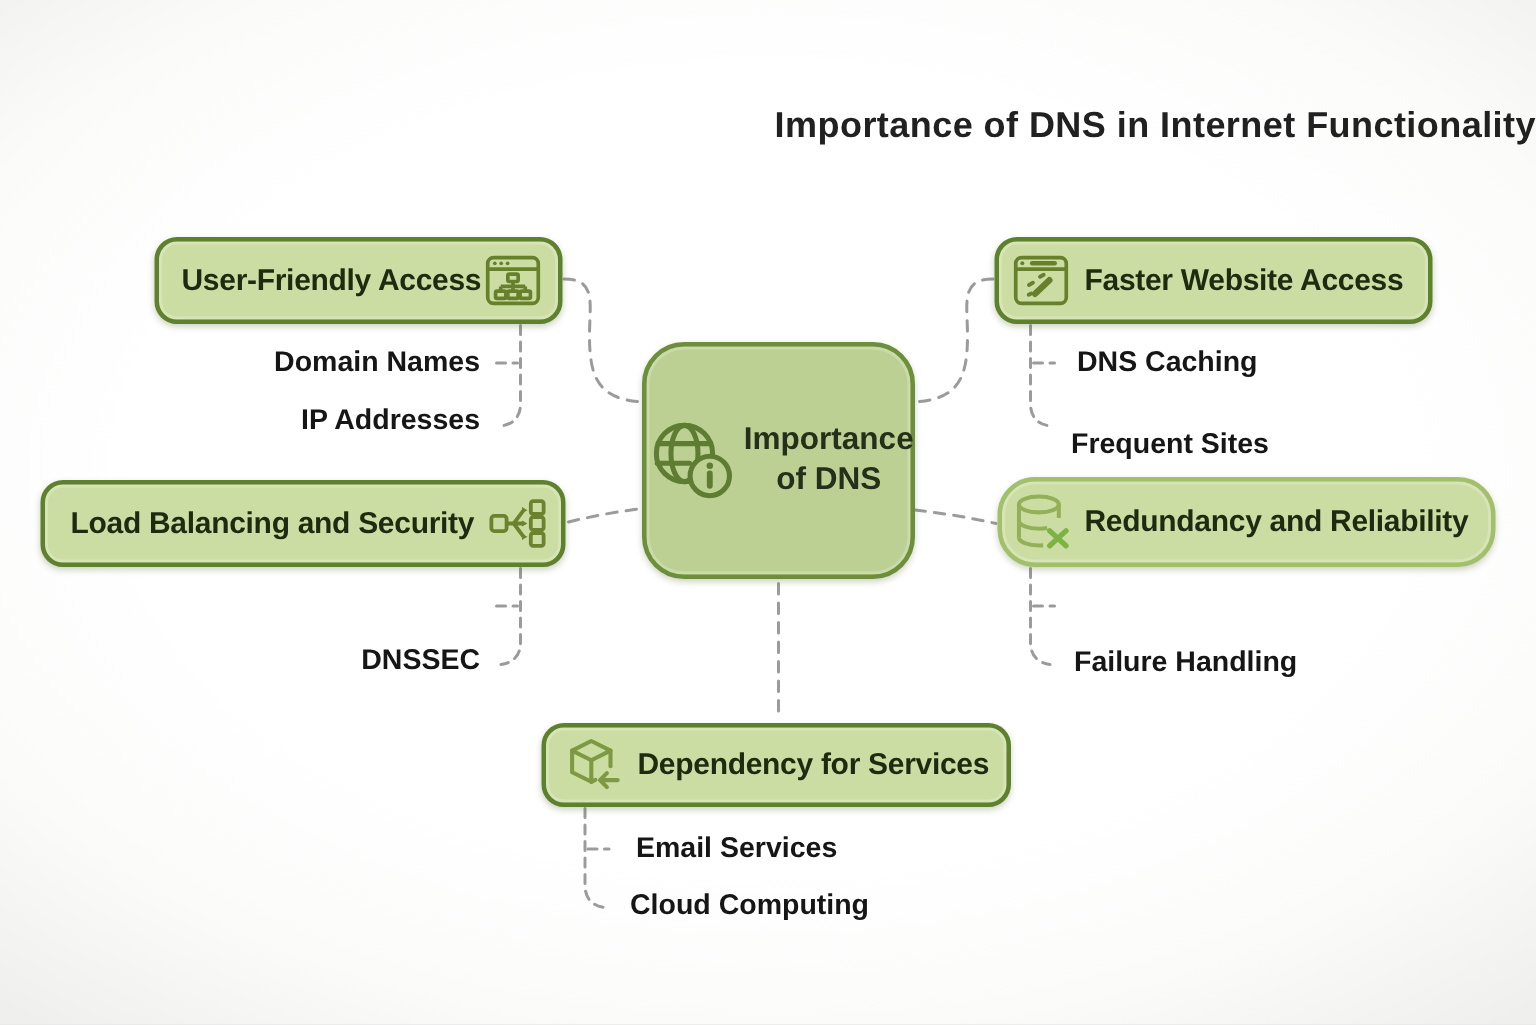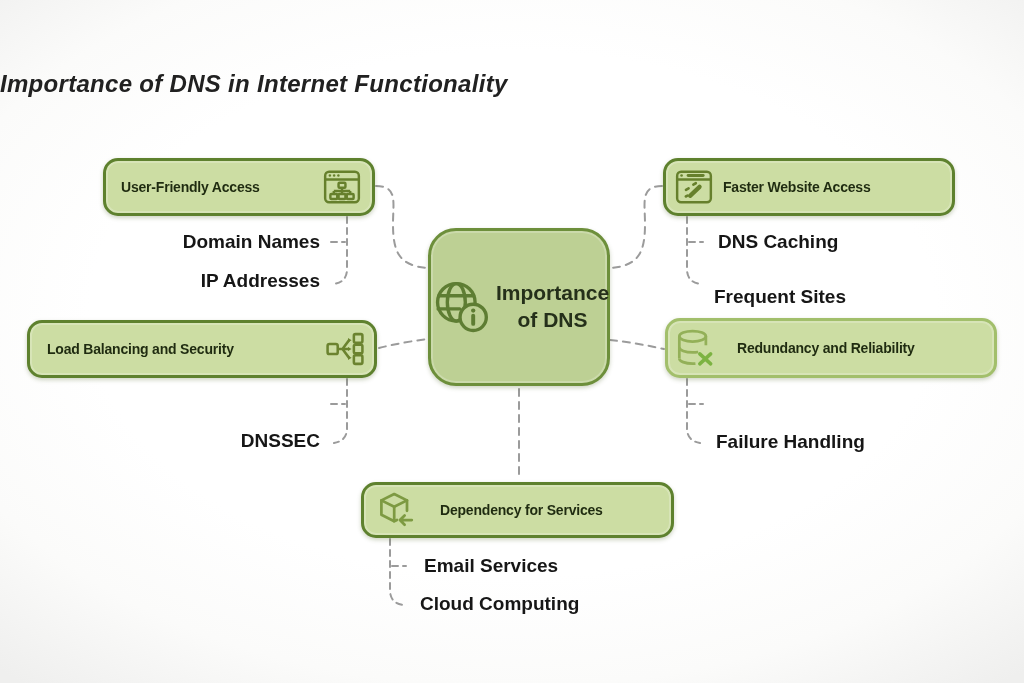--- a/index.html
+++ b/index.html
@@ -2,38 +2,38 @@
 <html><head>
 <meta charset="utf-8">
 <style>
   html,body{margin:0;padding:0;background:#e8e8e8;}
   .stage{
     position:relative;width:1024px;height:683px;margin:0 auto;overflow:hidden;
     background:radial-gradient(ellipse 75% 70% at 50% 46%, #ffffff 55%, #fbfbfa 78%, #efefee 100%);
     font-family:"Liberation Sans", sans-serif;
   }
   .title{
-    position:absolute;left:0;right:0;top:70px;text-align:left;
-    font-size:24px;font-weight:700;color:#212121;letter-spacing:.3px;font-style:italic;
+    position:absolute;left:0;right:0;top:70px;text-align:right;
+    font-size:24px;font-weight:700;color:#212121;letter-spacing:.3px;
   }
   .connectors{position:absolute;left:0;top:0;width:1024px;height:683px;}
 
   .node{
     position:absolute;box-sizing:border-box;display:flex;align-items:center;
     background:#ccdda3;border:3px solid #5e812e;border-radius:15px;
     box-shadow:0 2px 4px rgba(80,100,40,.28), inset 0 0 0 2px rgba(255,255,255,.22);
   }
-  .blabel{font-weight:700;font-size:14px;color:#1f2b10;white-space:nowrap;letter-spacing:-.2px;}
+  .blabel{font-weight:700;font-size:20px;color:#1f2b10;white-space:nowrap;letter-spacing:-.2px;}
   .icon{display:flex;align-items:center;justify-content:center;flex:0 0 auto;}
 
   .b-ufa{left:103px;top:158px;width:272px;height:58px;padding:0 10px 0 15px;justify-content:space-between;}
   .b-fwa{left:663px;top:158px;width:292px;height:58px;padding:0 2px 0 8px;gap:9px;}
   .b-lbs{left:27px;top:320px;width:350px;height:58px;padding:0 8px 0 17px;justify-content:space-between;}
-  .b-rr{left:665px;top:318px;width:332px;height:60px;padding:0 24px 0 6px;gap:21px;border-color:#a2bf6b;}
-  .b-dfs{left:361px;top:482px;width:313px;height:56px;padding:0 14px 0 10px;gap:24px;}
+  .b-rr{left:665px;top:318px;width:332px;height:60px;padding:0 24px 0 6px;gap:7px;border-color:#a2bf6b;border-radius:25px;}
+  .b-dfs{left:361px;top:482px;width:313px;height:56px;padding:0 14px 0 10px;gap:9px;}
 
   .center-node{
     left:428px;top:228px;width:182px;height:158px;border-radius:28px;
     background:#bdd094;border:3px solid #6d8f3b;
     flex-direction:row;justify-content:center;gap:3px;
   }
   .center-label{font-weight:700;font-size:21px;color:#25301a;text-align:center;line-height:1.28;width:132px;}
 
   .sub{position:absolute;font-size:19px;font-weight:600;color:#161616;white-space:nowrap;line-height:22px;}
   .s-dn{right:704px;top:231px;} .s-ip{right:704px;top:270px;}

